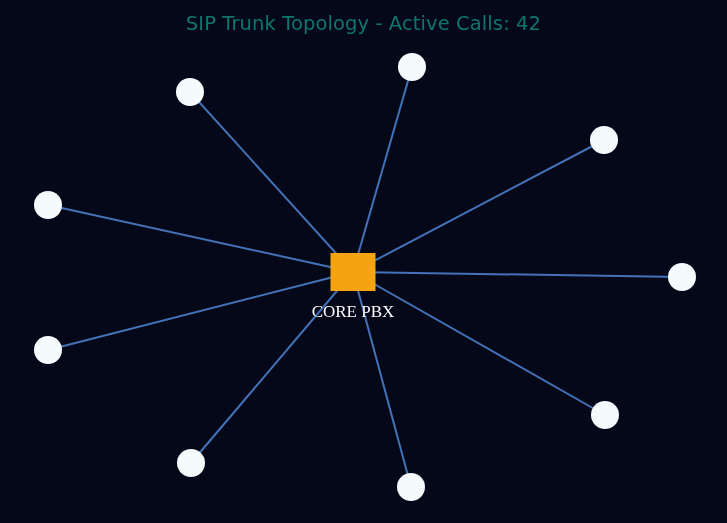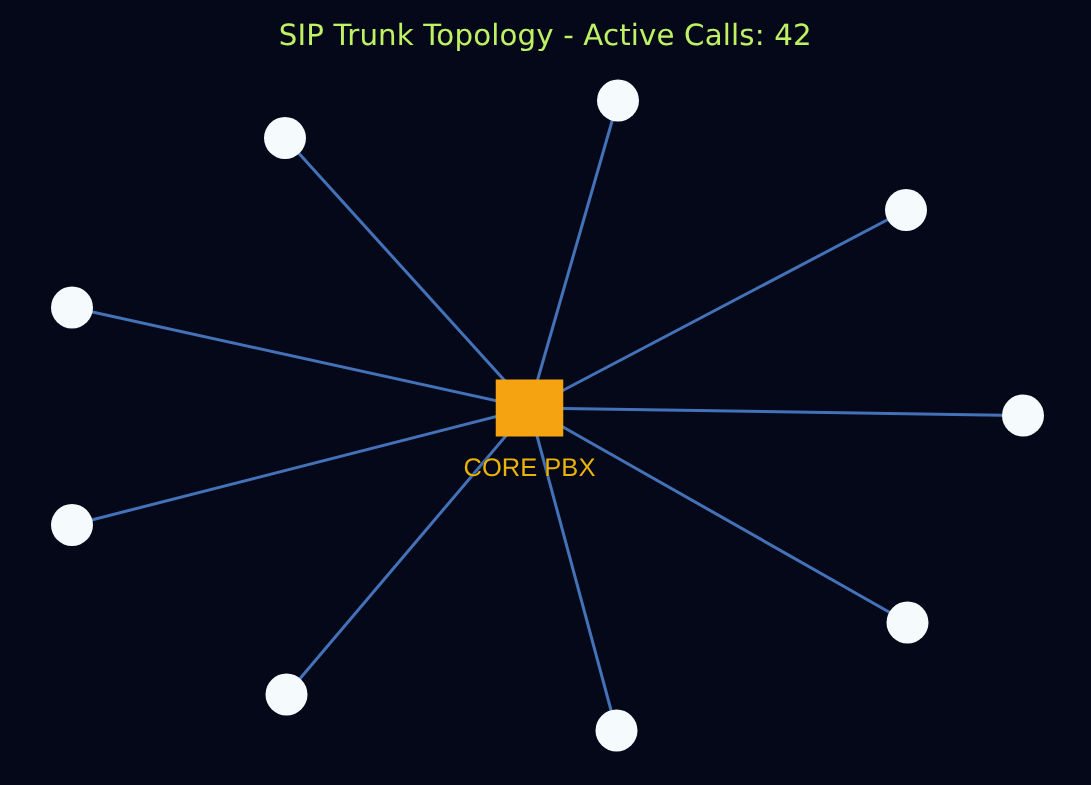--- a/index.html
+++ b/index.html
@@ -29,29 +29,29 @@
   }
   .chart-title {
     position: absolute;
     left: 0;
     top: 12px;
     width: 727px;
     text-align: center;
     font-family: "DejaVu Sans", sans-serif;
     font-size: 19.5px;
     font-weight: 400;
-    color: #bef264;
+    color: #0f766e;
     letter-spacing: 0.1px;
     white-space: nowrap;
   }
   .hub-label {
     position: absolute;
-    font-family: Liberation Sans, sans-serif;
+    font-family: Liberation Serif, serif;
     font-size: 17px;
-    color: #eab308;
+    color: #ffffff;
     white-space: nowrap;
     transform: translate(-50%, 0);
     text-shadow: 0 0 1px #050819;
   }
 </style>
 </head>
 <body>
 
 <div id="canvas">
 

